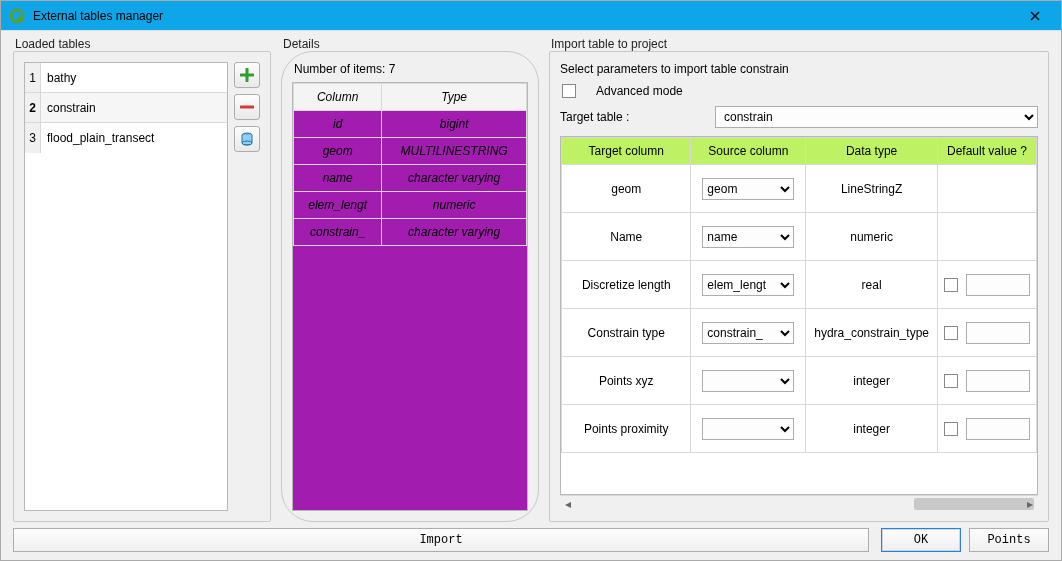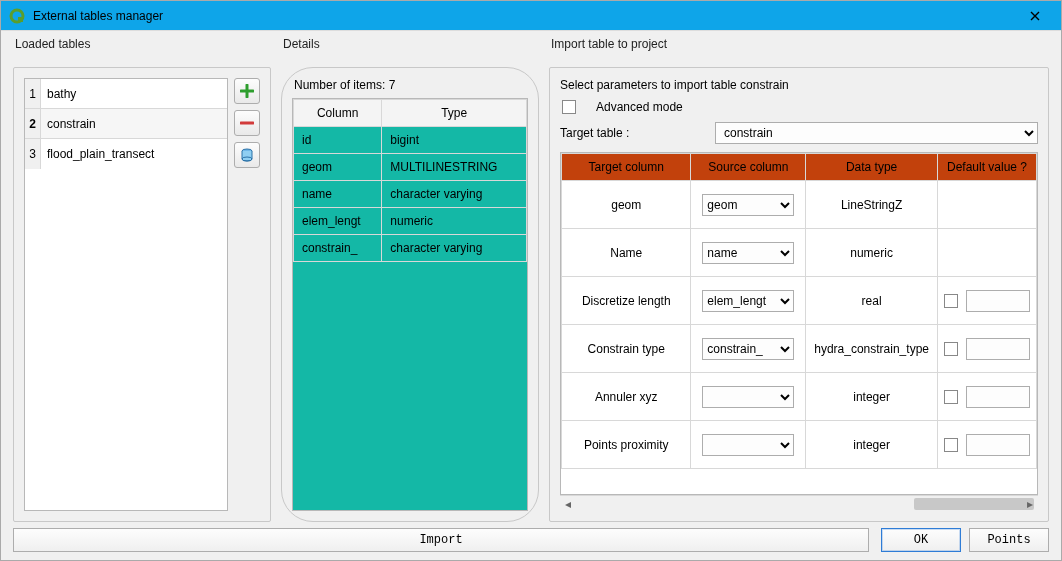--- a/index.html
+++ b/index.html
@@ -45,21 +45,21 @@
     gap: 6px;
   }
   .cols {
     display: flex; gap: 10px; flex: 1; min-height: 0;
   }
   .panel {
     display: flex; flex-direction: column;
     min-height: 0;
   }
   .panel-title {
-    font-size: 12px; color: #222; margin-bottom: 16px;
+    font-size: 12px; color: #222; margin-bottom: 0;
     padding-left: 2px;
   }
   .panel-frame {
     flex: 1;
     border: 1px solid #c8c8c8;
     border-radius: 2px;
     background: #f0f0f0;
     padding: 10px;
     display: flex;
     min-height: 0;
@@ -102,31 +102,32 @@
     background: linear-gradient(#fdfdfd,#e9e9e9);
     display:flex; align-items:center; justify-content:center;
     cursor: pointer;
   }
 
   
   .details-col .panel-frame { flex-direction: column; border-radius: 32px; }
   .details-count { margin-bottom: 6px; padding-left: 2px; }
   .details-table {
     border: 1px solid #b8b8b8;
-    background: #14b8a6;
+    background: #a21caf;
     flex: 1;
     overflow: auto;
+    font-style: italic;
   }
   table.grid {
     border-collapse: collapse; width: 100%;
   }
   table.grid th, table.grid td {
     border: 1px solid #d8d8d8;
     padding: 6px 8px;
-    text-align: left;
+    text-align: center;
     font-weight: normal;
     font-size: 12px;
     white-space: nowrap;
   }
   table.grid th {
     background: #f4f4f4;
     text-align: center;
   }
 
   
@@ -144,21 +145,21 @@
   .map-wrap {
     flex:1; display:flex; flex-direction:column; min-height:0;
   }
   .map-scroll {
     border:1px solid #b8b8b8; background:#fff; flex:1; overflow:auto;
   }
   table.map {
     border-collapse: collapse; width: 100%; min-width: 460px;
   }
   table.map th {
-    background:#c2410c; border:1px solid #d8d8d8; padding:6px 4px; font-weight:normal; text-align:center; font-size:12px; white-space:nowrap;
+    background:#bef264; border:1px solid #d8d8d8; padding:6px 4px; font-weight:normal; text-align:center; font-size:12px; white-space:nowrap;
   }
   table.map td {
     border:1px solid #d8d8d8; padding:0; text-align:center; height:48px; vertical-align:middle;
   }
   table.map td.tc { padding: 0 8px; }
   .cell-select {
     width: 92px; height:22px; border:1px solid #adadad; background:#fdfdfd; font-family:inherit; font-size:12px;
   }
   .cell-input {
     width: 64px; height:22px; border:1px solid #adadad; background:#fdfdfd; font-family:inherit; font-size:12px; padding:0 4px;
@@ -351,21 +352,21 @@
                     <td><select class="cell-select"><option>constrain_</option></select></td>
                     <td class="tc">hydra_constrain_type</td>
                     <td>
                         <div class="dv-cell">
                           <span class="checkbox"></span>
                           <input class="cell-input" style="">
                         </div>
                       </td>
                   </tr>
                   <tr>
-                    <td class="tc">Annuler xyz</td>
+                    <td class="tc">Points xyz</td>
                     <td><select class="cell-select"><option></option></select></td>
                     <td class="tc">integer</td>
                     <td>
                         <div class="dv-cell">
                           <span class="checkbox"></span>
                           <input class="cell-input" style="">
                         </div>
                       </td>
                   </tr>
                   <tr>

